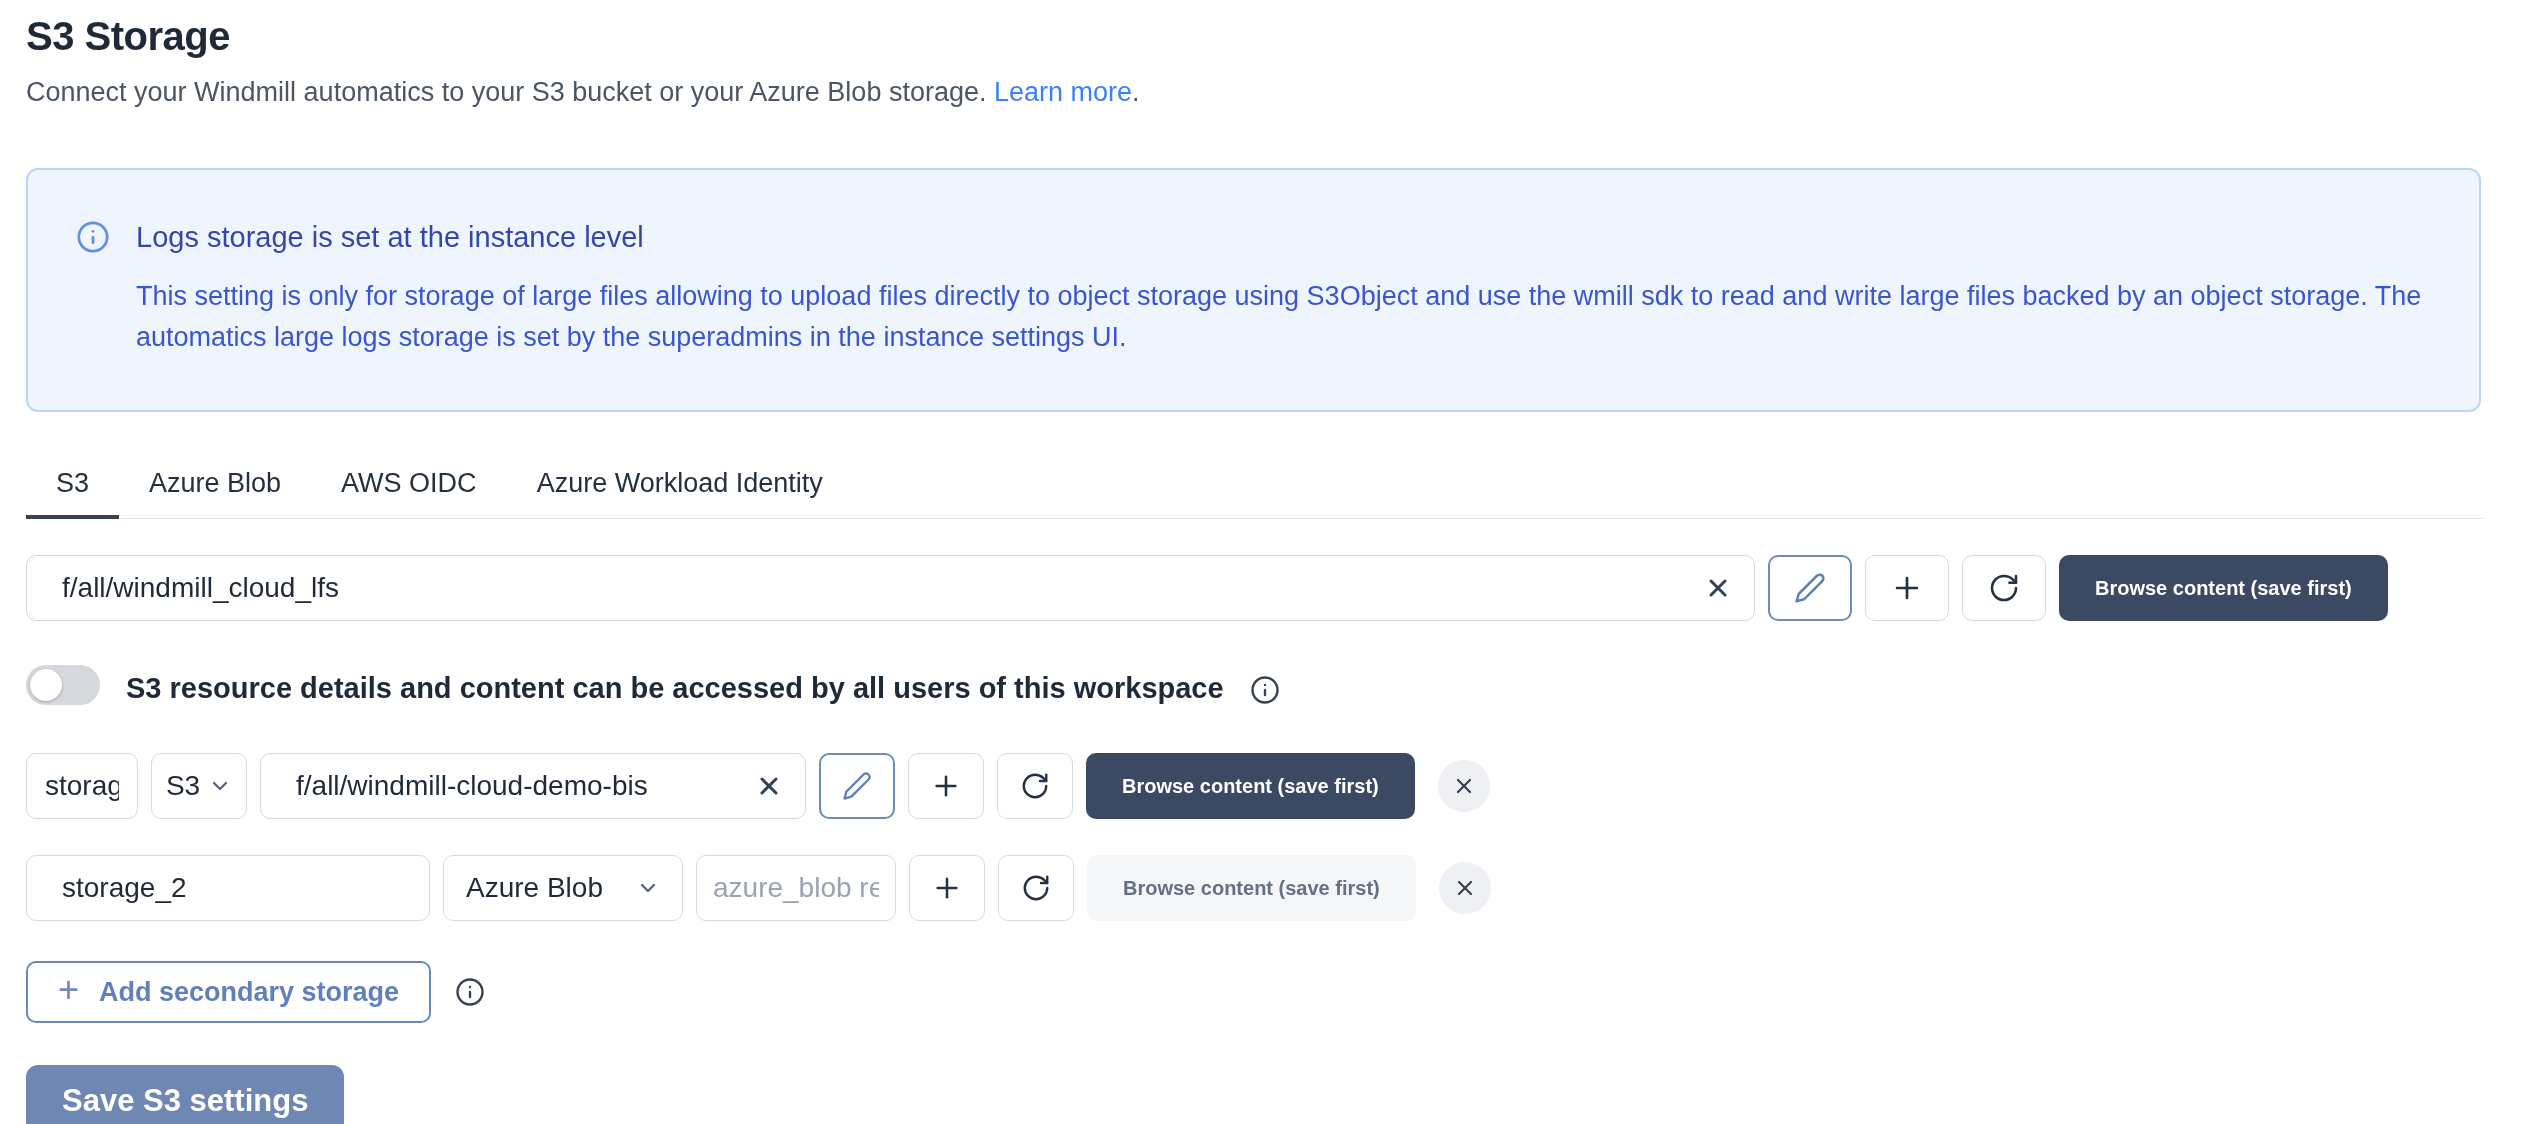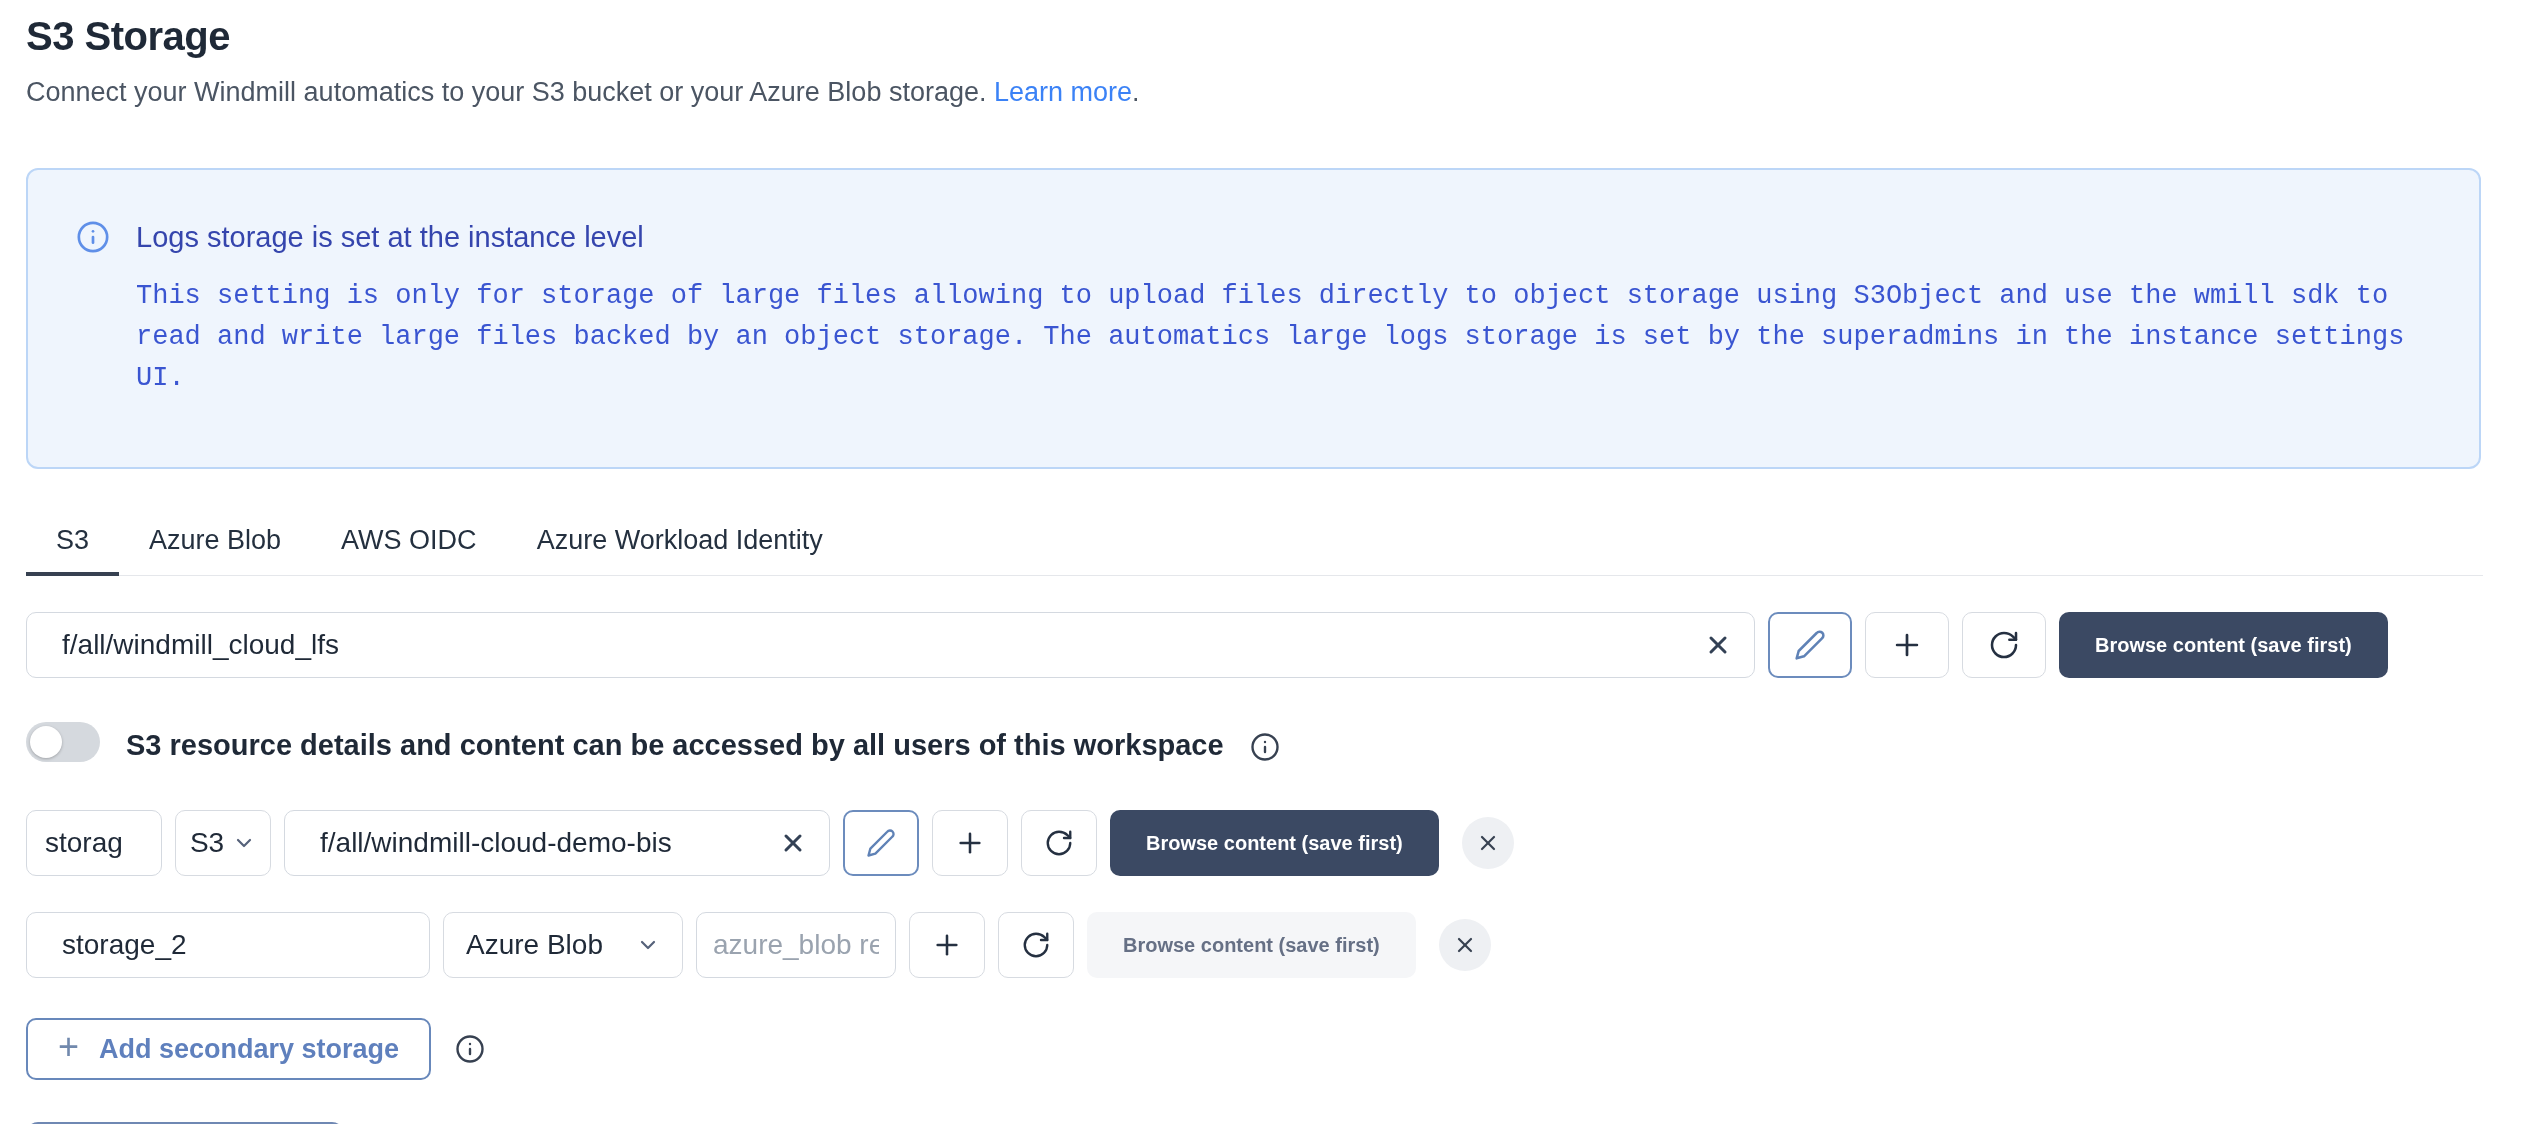--- a/index.html
+++ b/index.html
@@ -21,26 +21,25 @@
     margin-top: 60px;
     width: 2455px;
     background: #eff5fd;
     border: 2px solid #bcd6f7;
     border-radius: 12px;
     padding: 50px 48px 52px 48px;
   }
   .alert-header { display: flex; align-items: center; gap: 26px; }
   .alert-title { font-size: 29px; font-weight: 400; color: #3545ad; }
   .alert-body {
-    margin: 22px 0 16px 60px;
+    margin: 22px 0 0 60px;
     font-size: 27px;
     line-height: 41px;
     color: #3a55d1;
     max-width: 2330px;
-    font-family: Liberation Mono, monospace;
   }
 
   
   .tabs {
     margin-top: 56px;
     width: 2457px;
     display: flex;
     border-bottom: 1px solid #e5e7eb;
   }
   .tab {
@@ -140,21 +139,21 @@
     width: 32px; height: 32px;
     background: #ffffff;
     border-radius: 50%;
     box-shadow: 0 1px 3px rgba(0,0,0,0.25);
   }
   .toggle-label { font-size: 29px; font-weight: 700; color: #1f2937; }
 
   
   .sec-row-1 { margin-top: 48px; }
   .sec-row-2 { margin-top: 36px; }
-  .name-1 { width: 136px; }
+  .name-1 { width: 112px; }
   .name-1 input { padding: 0 18px; overflow: hidden; }
   .sel-1 { width: 96px; padding: 0 14px; gap: 8px; }
   .res-1 { width: 546px; }
   .name-2 { width: 404px; }
   .sel-2 { width: 240px; justify-content: space-between; padding: 0 22px; }
   .res-2 { width: 200px; }
   .res-2 input { padding: 0 16px; white-space: nowrap; overflow: hidden; }
   .res-2 input::placeholder { color: #9aa3af; }
 
   

